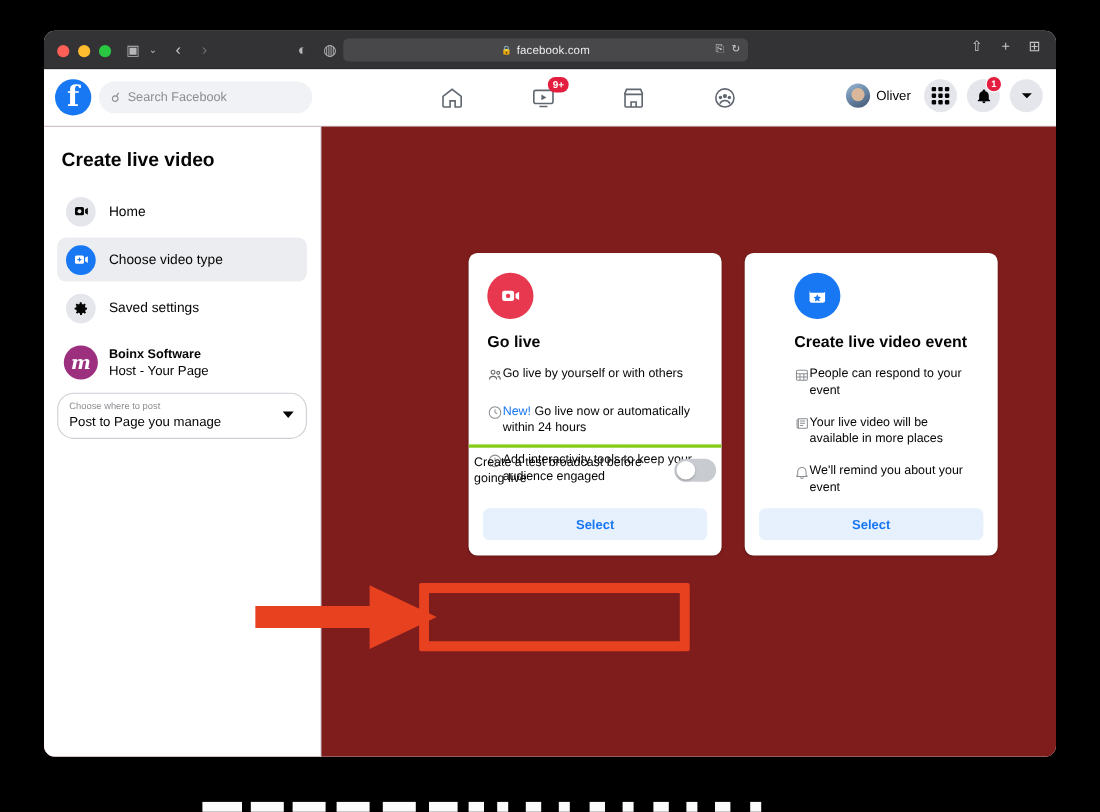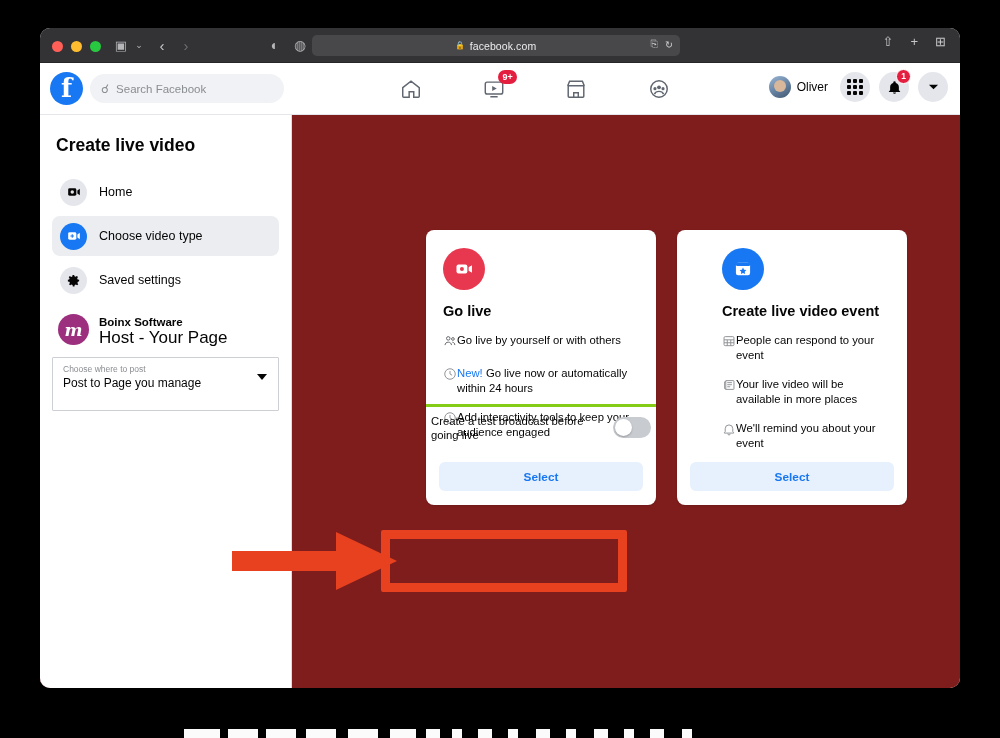--- a/index.html
+++ b/index.html
@@ -198,28 +198,28 @@
   #page-block { display: flex; align-items: center; gap: 10px; margin: 14px 0 12px 6px; }
   #page-avatar {
     width: 31px; height: 31px; border-radius: 50%;
     background: #9c2f7e;
     display: flex; align-items: center; justify-content: center;
     color: #fff; font-size: 17px; font-style: italic;
     font-family: "DejaVu Serif", serif; font-weight: bold;
     flex: 0 0 31px;
   }
   #page-name { font-size: 11.5px; font-weight: bold; color: #050505; line-height: 15px; }
-  #page-role { font-size: 17px; color: #050505; line-height: 15px; }
+  #page-role { font-size: 12px; color: #050505; line-height: 15px; }
 
   #where-to-post {
     position: relative;
     margin-top: 6px;
-    height: 54px;
+    height: 42px;
     border: 1px solid #ccd0d5;
-    border-radius: 1px;
+    border-radius: 15px;
     padding: 5px 10px;
   }
   #wtp-label { font-size: 8.5px; color: #8a8d91; line-height: 12px; }
   #wtp-value { font-size: 12px; color: #050505; line-height: 17px; }
   #wtp-caret {
     position: absolute; right: 11px; top: 16px;
     width: 0; height: 0;
     border-left: 5px solid transparent;
     border-right: 5px solid transparent;
     border-top: 6px solid #050505;

